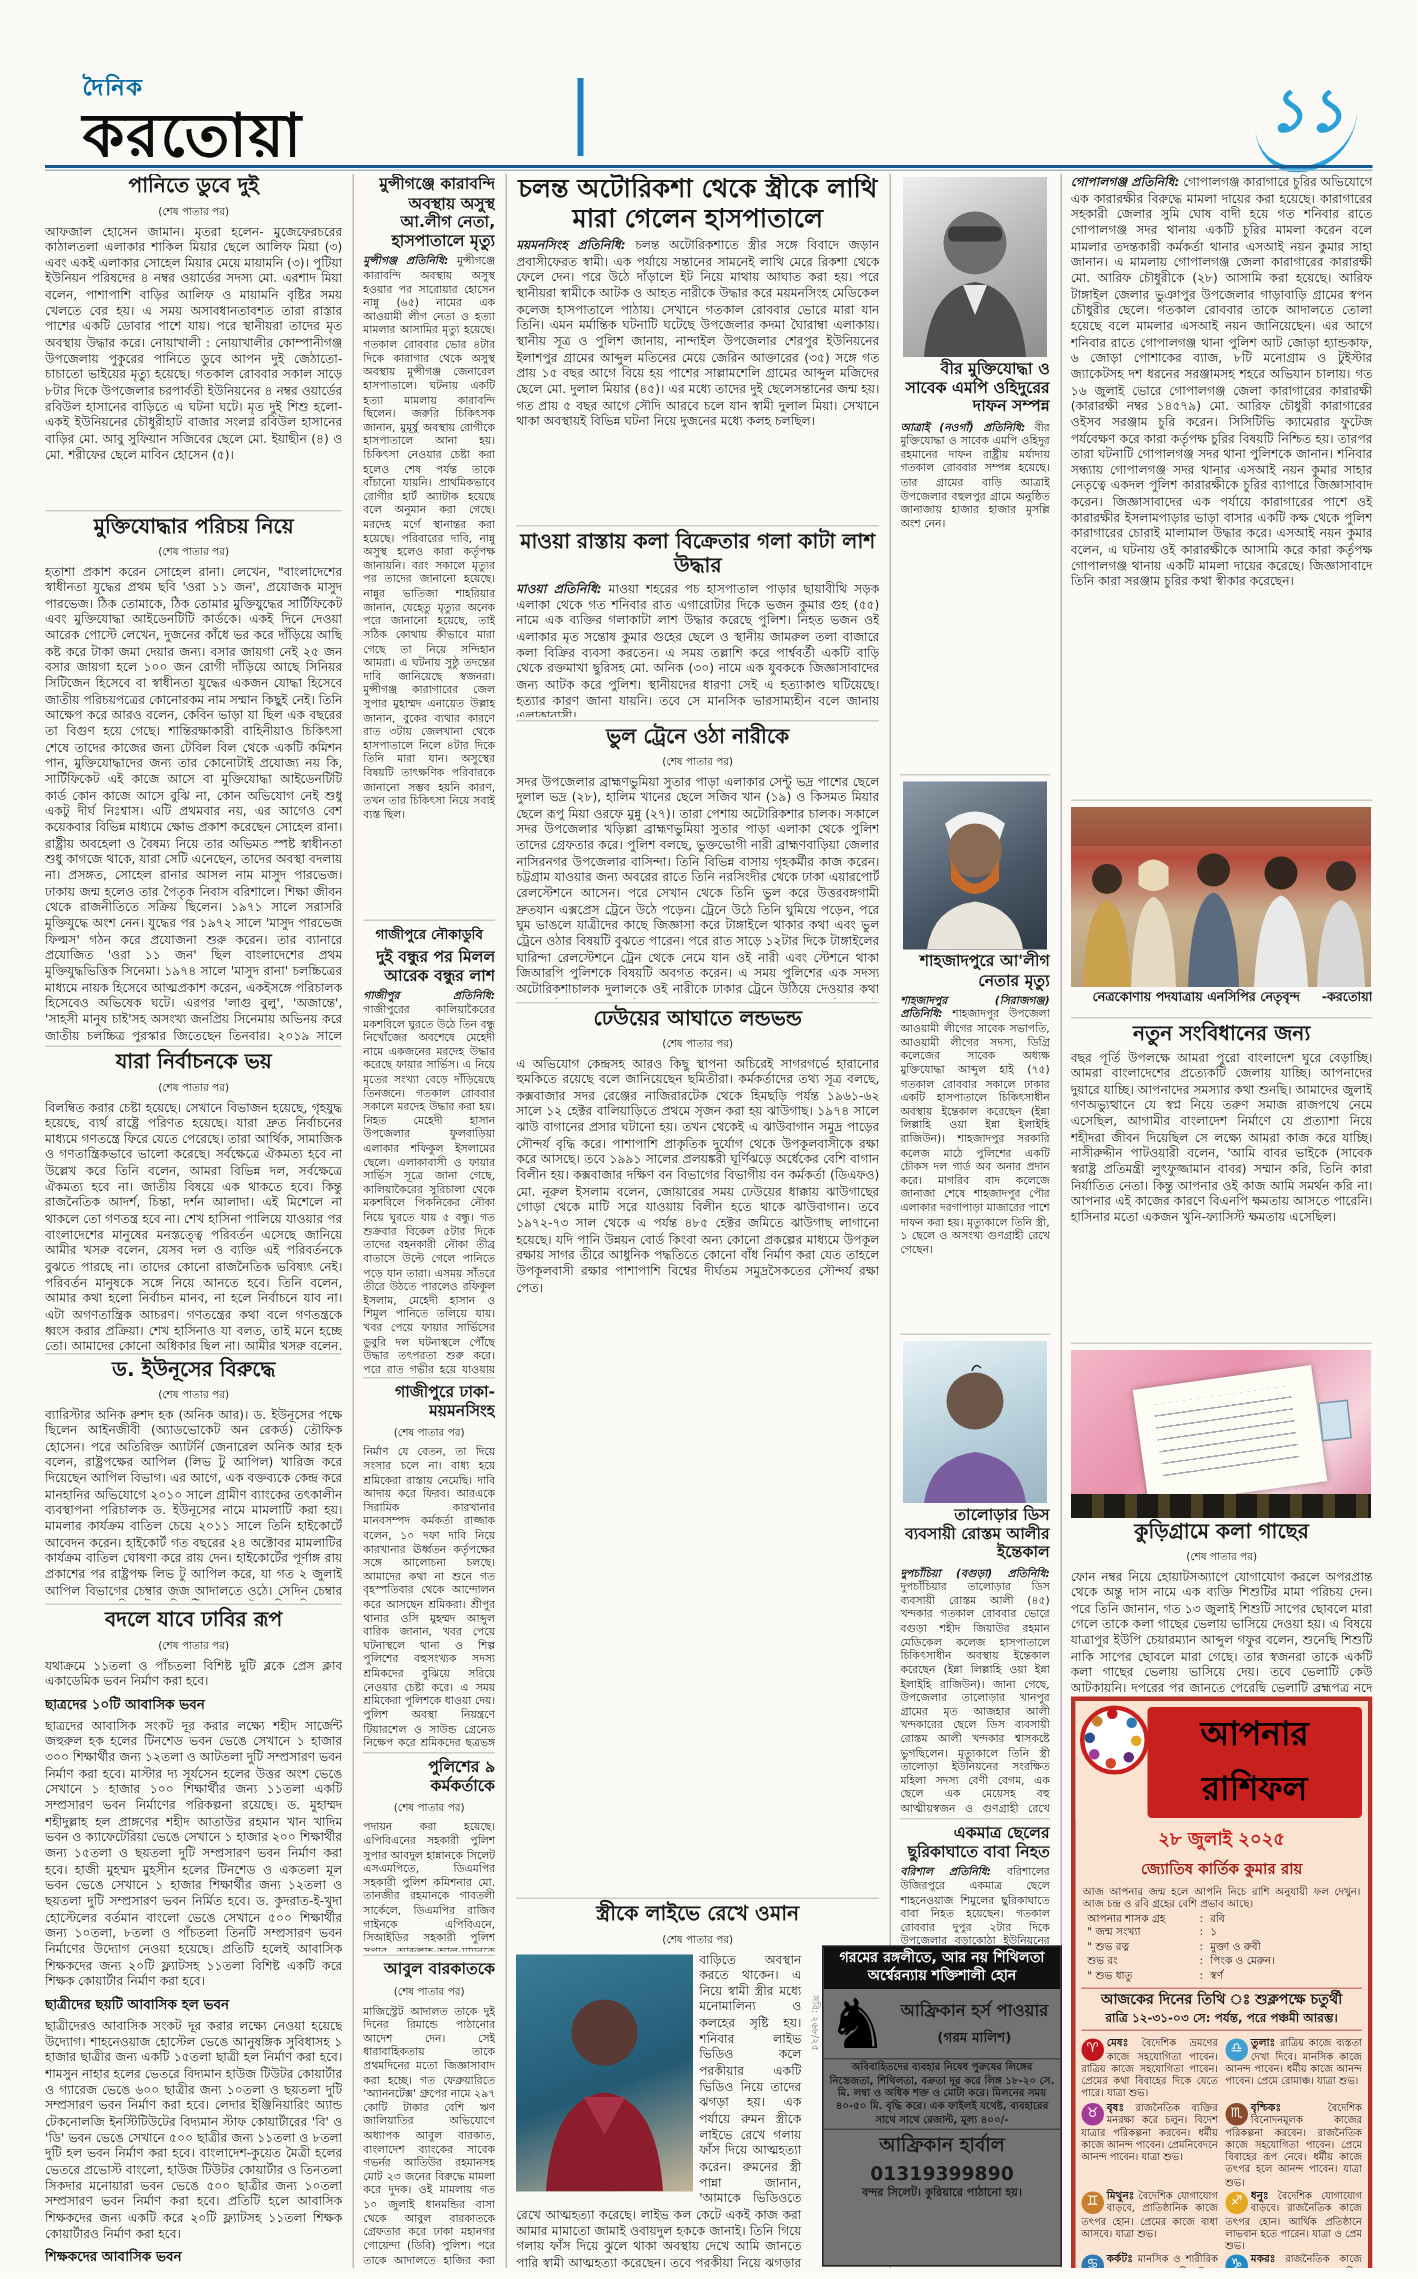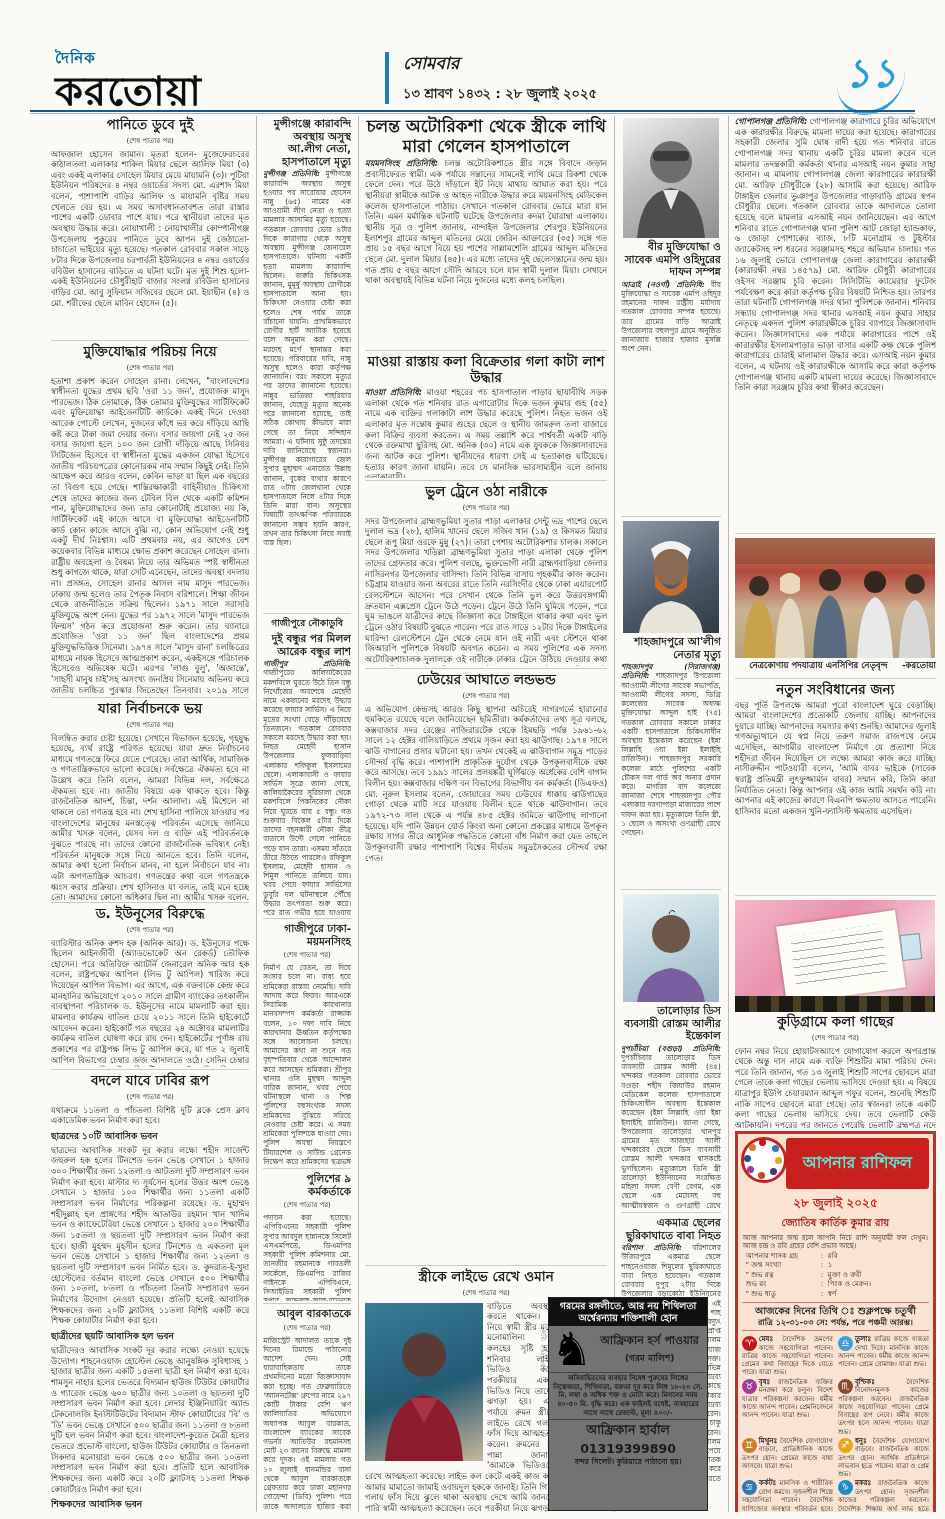--- a/index.html
+++ b/index.html
@@ -9,21 +9,21 @@
   .logo{position:absolute;left:0;top:0;}
   .logo-small{font-size:15px;font-weight:bold;color:#0369a1;letter-spacing:1px;}
   .logo-big{font-size:40px;font-weight:bold;color:#0d0d0d;line-height:1;letter-spacing:1px;}
   .mast-sep{position:absolute;left:330px;top:6px;width:4px;height:52px;background:#1d7fc0;}
   .mast-date{position:absolute;left:348px;top:4px;}
   .mast-day{font-size:17px;font-weight:bold;font-style:italic;}
   .mast-dateline{font-size:13px;font-weight:bold;margin-top:6px;}
   .page-num{position:absolute;right:10px;top:-4px;font-size:40px;font-weight:bold;font-style:italic;color:#2aa0d8;border-bottom:4px solid #2aa0d8;border-radius:0 0 60% 40%;padding:0 8px 2px 8px;}
   .mast-rule{position:absolute;top:110px;left:30px;right:30px;border-top:2px solid #16598f;border-bottom:1px solid #9db7cc;height:1px;}
   
-  .cols{position:absolute;top:116px;left:30px;width:885px;height:1396px;display:flex;gap:7px;margin-left:21px;}
+  .cols{position:absolute;top:116px;left:30px;width:885px;height:1396px;display:flex;gap:7px;}
   .col{overflow:hidden;height:100%;}
   .col+.col{border-left:1px solid #bdb9ae;padding-left:6px;}
   .c1{width:203px;}
   .c2{width:90px;}
   .c3{width:248px;}
   .c4{width:102px;}
   .c5{width:206px;}
   .story{overflow:hidden;}
   .story+.story{border-top:1px solid #cfccc2;margin-top:2px;padding-top:2px;}
   .hl-lg{font-size:17px;font-weight:bold;text-align:center;margin:1px 0 2px;line-height:1.15;}
@@ -34,21 +34,21 @@
   .body{font-size:8.2px;line-height:1.3;text-align:justify;margin:0;}
   .c2 .body,.c4 .body{font-size:7.2px;line-height:1.28;}
   .byline{font-weight:bold;font-style:italic;}
   .subhead{font-size:9px;font-weight:bold;margin:3px 0 1px;}
   .photo{position:relative;overflow:hidden;margin:2px auto;}
   .caption{font-size:8.5px;font-weight:bold;text-align:center;line-height:1.2;margin:1px 0;}
   .caption .credit{float:right;font-weight:bold;}
   
   .horo{border:3px solid #b8332a;background:#fbe3d2;overflow:hidden;}
   .horo-head{position:relative;background:#fbe3d2;padding:4px 4px 2px 4px;}
-  .horo-bar{margin-left:44px;background:#c8201d;color:#5eead4;font-size:16px;font-weight:bold;text-align:center;padding:12px 0;border-radius:3px;}
+  .horo-bar{margin-left:44px;background:#c8201d;color:#000000;font-size:22px;font-weight:bold;text-align:center;padding:0 0;border-radius:3px;}
   .horo-wheel{position:absolute;left:3px;top:3px;width:40px;height:40px;border-radius:50%;background:#fff;border:3px solid #c8201d;}
   .horo-wheel i{position:absolute;width:7px;height:7px;border-radius:50%;}
   .horo-date{color:#c8201d;font-weight:bold;text-align:center;font-size:12px;margin-top:3px;}
   .horo-astro{color:#9a1c14;font-weight:bold;text-align:center;font-size:10px;margin:1px 0 2px;}
   .horo-intro{font-size:6.8px;line-height:1.25;padding:0 5px;text-align:justify;}
   .horo-table{font-size:7px;padding:1px 8px;}
   .horo-row{display:flex;line-height:1.35;}
   .horo-row .lbl{width:70px;}
   .horo-row .sep{width:12px;text-align:center;}
   .horo-tithi{font-size:9.5px;font-weight:bold;text-align:center;line-height:1.3;margin:2px 4px;border-top:1px solid #c8807a;border-bottom:1px solid #c8807a;padding:2px 0;}
@@ -74,24 +74,20 @@
 <body>
 
 <div class="page">
 
   <div class="masthead">
     <div class="logo">
       <div class="logo-small">দৈনিক</div>
       <div class="logo-big">করতোয়া</div>
     </div>
     <div class="mast-sep"></div>
-    <div class="mast-date">
-      <div class="mast-day">সোমবার</div>
-      <div class="mast-dateline">১৩ শ্রাবণ ১৪৩২ : ২৮ জুলাই ২০২৫</div>
-    </div>
     <div class="page-num">১১</div>
   </div>
   <div class="mast-rule"></div>
 
   <div class="cols">
 
     <div class="col c1">
       <div class="story" style="height:222px">
         <h2 class="hl-md">পানিতে ডুবে দুই</h2>
         <div class="cont">(শেষ পাতার পর)</div>

